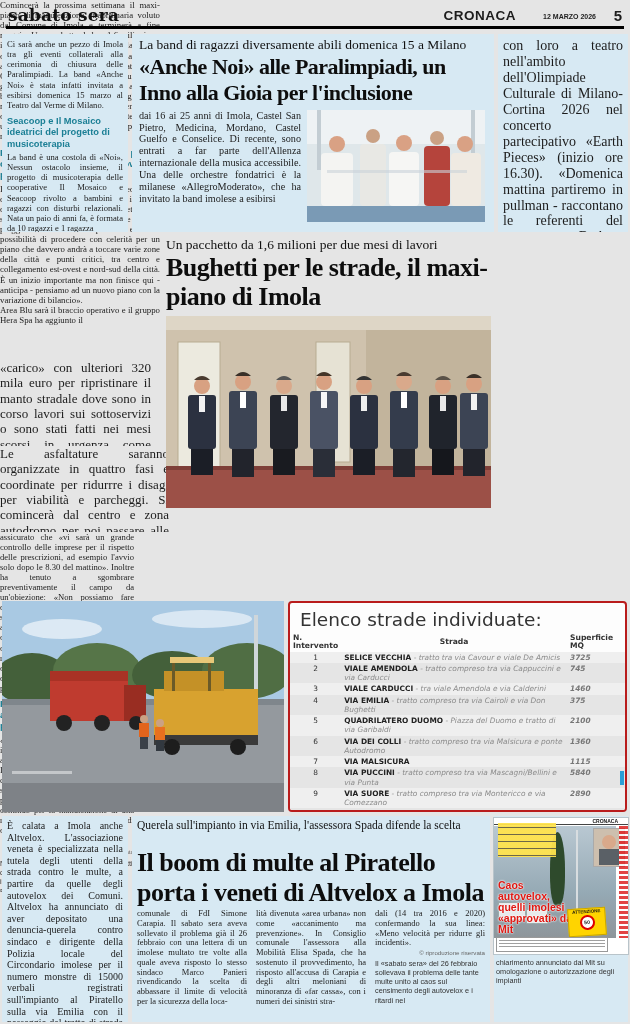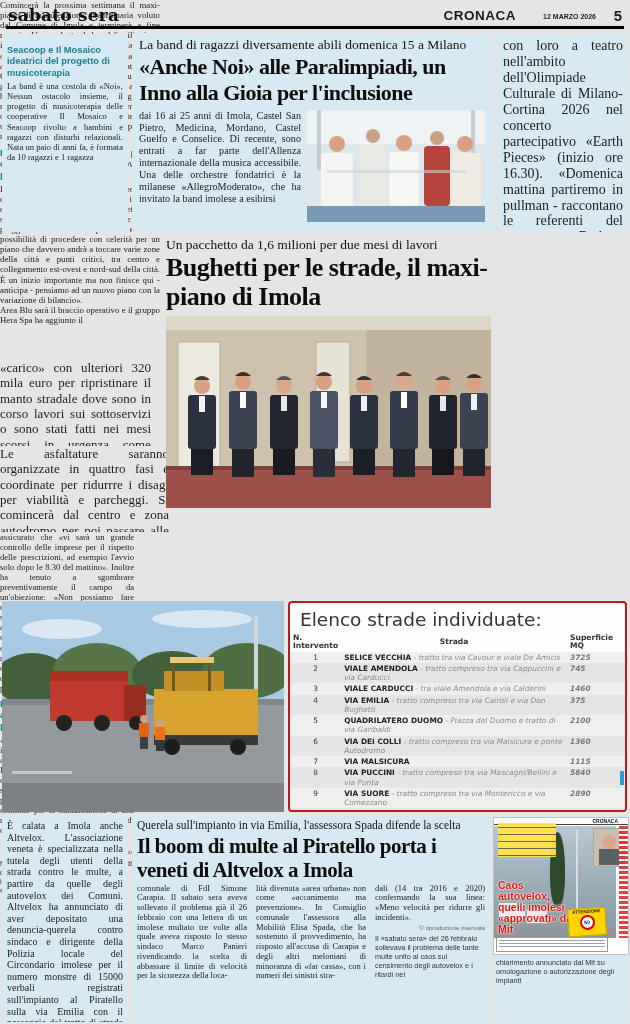--- a/index.html
+++ b/index.html
@@ -65,21 +65,21 @@
   .tn{width:34px;text-align:center;}
   .tmq{width:52px;font-style:italic;color:#777;font-weight:bold;}
   .sname{font-weight:bold;color:#222;}
   .sdesc{font-style:italic;color:#8a8a8a;}
   .thumb{position:absolute;right:1px;top:168px;width:4px;height:14px;background:#2a9fd6;}
   
   .b-left{left:2px;top:816px;width:126px;height:206px;padding:4px 5px;box-sizing:border-box;overflow:hidden;}
   .b-left .jtext{font-size:10px;line-height:1.16;}
   .b-center{left:132px;top:816px;width:358px;height:206px;padding:3px 5px;box-sizing:border-box;overflow:hidden;}
   .b-kicker{font-size:11.5px;line-height:1.15;}
-  .b-head{font-size:21px;line-height:1.15;margin-top:2px;}
+  .b-head{font-size:26px;line-height:1.15;margin-top:16px;}
   .b-cols{display:flex;gap:9px;margin-top:1px;}
   .b-cols>div{flex:1;overflow:hidden;height:118px;}
   .b-cols .jtext{font-size:8.5px;line-height:1.15;}
   .b-cols .caption{margin-top:3px;font-size:7.3px;}
   .b-right{left:494px;top:816px;width:134px;height:206px;}
   .b-right .caption{position:absolute;left:2px;top:142px;width:130px;font-size:7.3px;}
   
   .clip{position:absolute;left:0;top:2px;width:134px;height:136px;background:#fff;
         box-shadow:0 0 0 1px #b9c4ca;overflow:hidden;}
   .clip-hdr{position:absolute;left:0;top:0;width:100%;height:7px;border-bottom:1px solid #444;
@@ -118,20 +118,21 @@
 
   <div class="hdr">
     <div class="masthead">sabato sera</div>
     <div class="hdr-section">CRONACA</div>
     <div class="hdr-date">12 MARZO 2026</div>
     <div class="hdr-page">5</div>
   </div>
 
   <div class="panel t-left">
     <div class="jtext">
+      <p>Ci sarà anche un pezzo di Imola tra gli eventi collaterali alla cerimonia di chiusura delle Paralimpiadi. La band «Anche Noi» è stata infatti invitata a esibirsi domenica 15 marzo al Teatro dal Verme di Milano.</p>
       <div class="subhead">Seacoop e Il Mosaico ideatrici del progetto di musicoterapia</div>
       <p>La band è una costola di «Noi», Nessun ostacolo insieme, il progetto di musicoterapia delle cooperative Il Mosaico e Seacoop rivolto a bambini e ragazzi con disturbi relazionali. Nata un paio di anni fa, è formata da 10 ragazzi e 1 ragazza</p>
     </div>
   </div>
 
   <div class="panel t-center">
     <div class="kicker">La band di ragazzi diversamente abili domenica 15 a Milano</div>
     <div class="headline t-head">«Anche Noi» alle Paralimpiadi, un Inno alla Gioia per l'inclusione</div>
     <div class="t-row">
       <div class="t-center-body jtext">dai 16 ai 25 anni di Imola, Castel San Pietro, Medicina, Mordano, Castel Guelfo e Conselice. Di recente, sono entrati a far parte dell'Allenza internazionale della musica accessibile. Una delle orchestre fondatrici è la milanese «AllegroModerato», che ha invitato la band imolese a esibirsi</div>

